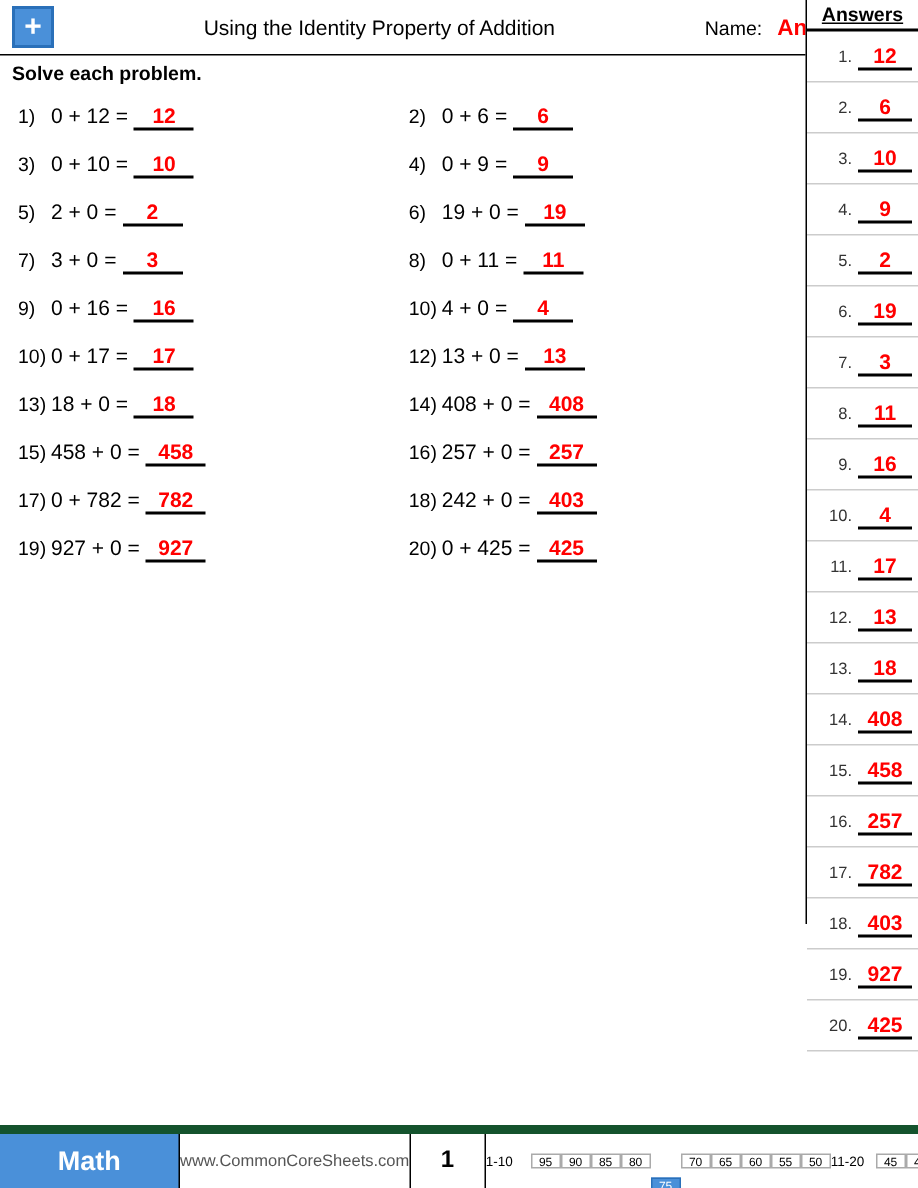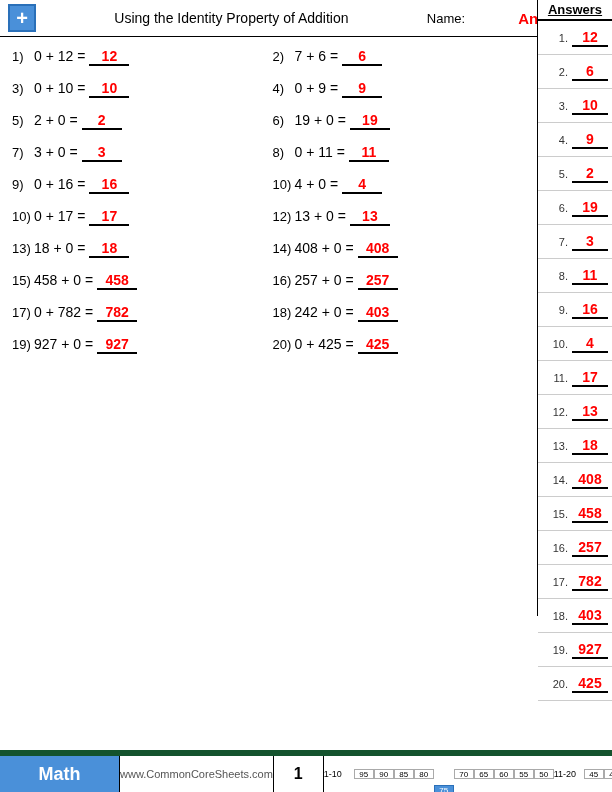--- a/index.html
+++ b/index.html
@@ -13,21 +13,20 @@
       overflow: hidden;
     }
 
     
     .header {
       display: flex;
       align-items: center;
       border-bottom: 1px solid #000;
       padding: 4px 8px;
       position: relative;
-      gap: 43px;
     }
     .header-logo {
       width: 28px;
       height: 28px;
       background: #4a90d9;
       display: flex;
       align-items: center;
       justify-content: center;
       border: 2px solid #2a70b9;
       position: relative;
@@ -299,29 +298,30 @@
     <span class="answer-item-val">927</span>
       </div>
       <div class="answer-item">
         <span class="answer-item-num">20.</span>
     <span class="answer-item-val">425</span>
       </div>
     </div>
 </div>
 
 <div class="main-content">
+  <div class="instruction">Solve each problem.</div>
   <div class="problems-grid" id="problems-grid">
       <div class="problem-row">
         <span class="problem-num">1)</span>
     <span class="problem-text">0 + 12 =</span>
     <span class="problem-answer">12</span>
       </div>
       <div class="problem-row">
         <span class="problem-num">2)</span>
-    <span class="problem-text">7 + 6 =</span>
+    <span class="problem-text">0 + 6 =</span>
     <span class="problem-answer">6</span>
       </div>
       <div class="problem-row">
         <span class="problem-num">3)</span>
     <span class="problem-text">0 + 10 =</span>
     <span class="problem-answer">10</span>
       </div>
       <div class="problem-row">
         <span class="problem-num">4)</span>
     <span class="problem-text">0 + 9 =</span>

